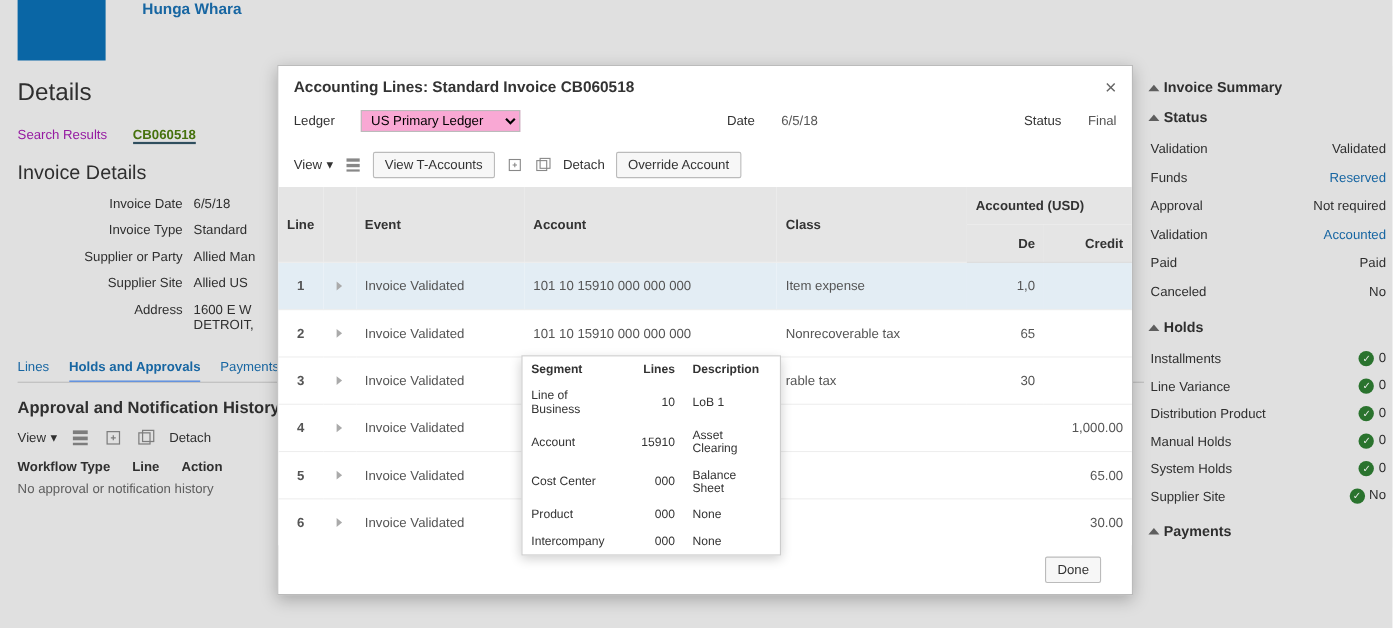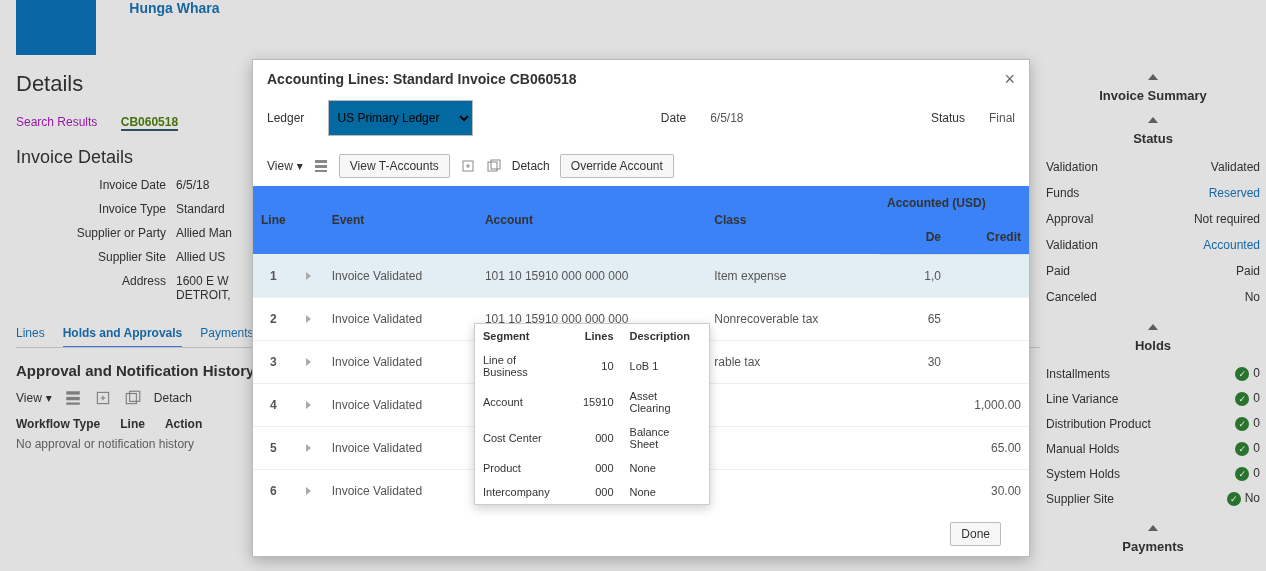--- a/index.html
+++ b/index.html
@@ -23,46 +23,46 @@
 .tabs a.active { border-bottom:1px solid #3b82f6; font-weight:bold;}
 .section-sub { font-size:15px; font-weight:bold; margin-top:14px;}
 .hist-toolbar { display:flex; align-items:center; gap:12px; margin-top:10px;}
 .view-menu { font-size:12px; color:#333; cursor:pointer; display:flex; align-items:center; gap:4px;}
 .ico-btn { width:18px; height:18px; display:inline-block; }
 .hist-headers { display:flex; gap:20px; font-weight:bold; margin-top:10px; font-size:12px;}
 .hist-empty { margin-top:6px; color:#666; }
 
 
 .right-panel { position:absolute; right:0; top:60px; width:226px; background:#f4f4f4; padding:0 6px;}
-.panel-section-hdr { display:flex; align-items:center; gap:6px; font-size:13px; font-weight:bold; color:#333; margin-top:12px; margin-bottom:8px;flex-direction:column;}
+.panel-section-hdr { display:flex; align-items:center; gap:6px; font-size:13px; font-weight:bold; color:#333; margin-top:12px; margin-bottom:8px;}
 .tri { width:0;height:0;border-top:5px solid transparent;border-bottom:5px solid transparent;border-right:6px solid #666; transform:rotate(0);}
 .tri.down { transform:rotate(90deg); border-right-color:#666;}
 .status-row { display:flex; justify-content:space-between; padding:6px 0; font-size:12px;}
 .status-row .lbl { color:#333; }
 .status-row .val { color:#333; }
 .status-row .link { color:#1a6fb0; }
 .hold-row { display:flex; justify-content:space-between; align-items:center; padding:5px 0; font-size:12px;}
 .ok-badge { width:14px; height:14px; border-radius:50%; background:#2e7d32; display:inline-flex; align-items:center; justify-content:center; color:#fff; font-size:9px; margin-right:4px;}
 
 
 .modal { position:absolute; left:252px; top:59px; width:778px; background:#fff; border:1px solid #bbb; box-shadow:0 4px 14px rgba(0,0,0,0.25); }
 .modal-hdr { display:flex; align-items:center; justify-content:space-between; padding:10px 14px 6px; }
 .modal-title { font-size:14px; font-weight:bold; color:#333;}
 .close-x { font-size:18px; color:#666; cursor:pointer; line-height:1;}
 .modal-meta { display:flex; align-items:center; padding:6px 14px 10px; gap:18px;}
 .meta-lbl { color:#333; font-size:12px; margin-right:6px;}
 .meta-val { color:#555; font-size:12px;}
-.ledger-select { width:145px; height:36px; border:1px solid #bbb; background:#0369a1; font-size:12px; padding:0 4px;}
+.ledger-select { width:145px; height:20px; border:1px solid #bbb; background:#f9a8d4; font-size:12px; padding:0 4px;}
 .modal-toolbar { display:flex; align-items:center; gap:10px; padding:8px 14px; }
 .btn { border:1px solid #bbb; background:#f7f7f7; padding:4px 10px; font-size:12px; color:#333; cursor:pointer; border-radius:2px;}
 .ico { width:16px; height:16px; display:inline-block;}
 .ico svg { width:16px; height:16px; }
 .detach-lbl { font-size:12px; color:#333;}
 .acct-table { width:100%; border-collapse:collapse; }
-.acct-table th { text-align:left; font-weight:bold; font-size:12px; padding:10px 8px; color:#333; background:#3b82f6;}
+.acct-table th { text-align:left; font-weight:bold; font-size:12px; padding:10px 8px; color:#333; background:#e5e5e5;}
 .acct-table th.num, .acct-table td.num { text-align:right; }
 .acct-table td { font-size:12px; padding:14px 8px; color:#555; border-top:1px solid #eee; vertical-align:middle;}
 .acct-table tr.row td { background:#fff; }
 .acct-table tr.row.sel td { background:#e3edf4; }
 .line-num { width:34px; text-align:center; font-weight:bold; color:#333; background:#f1f1f1;}
 .line-num.sel { background:#cddce7;}
 .expander { width:30px; text-align:center;}
 .expander .tri2 { display:inline-block; width:0;height:0;border-top:4px solid transparent;border-bottom:4px solid transparent;border-left:5px solid #aaa;}
 .group-hdr th { border-bottom:1px solid #ddd;}
 .acct-super { text-align:right; font-weight:bold; padding:8px 8px 0;}

